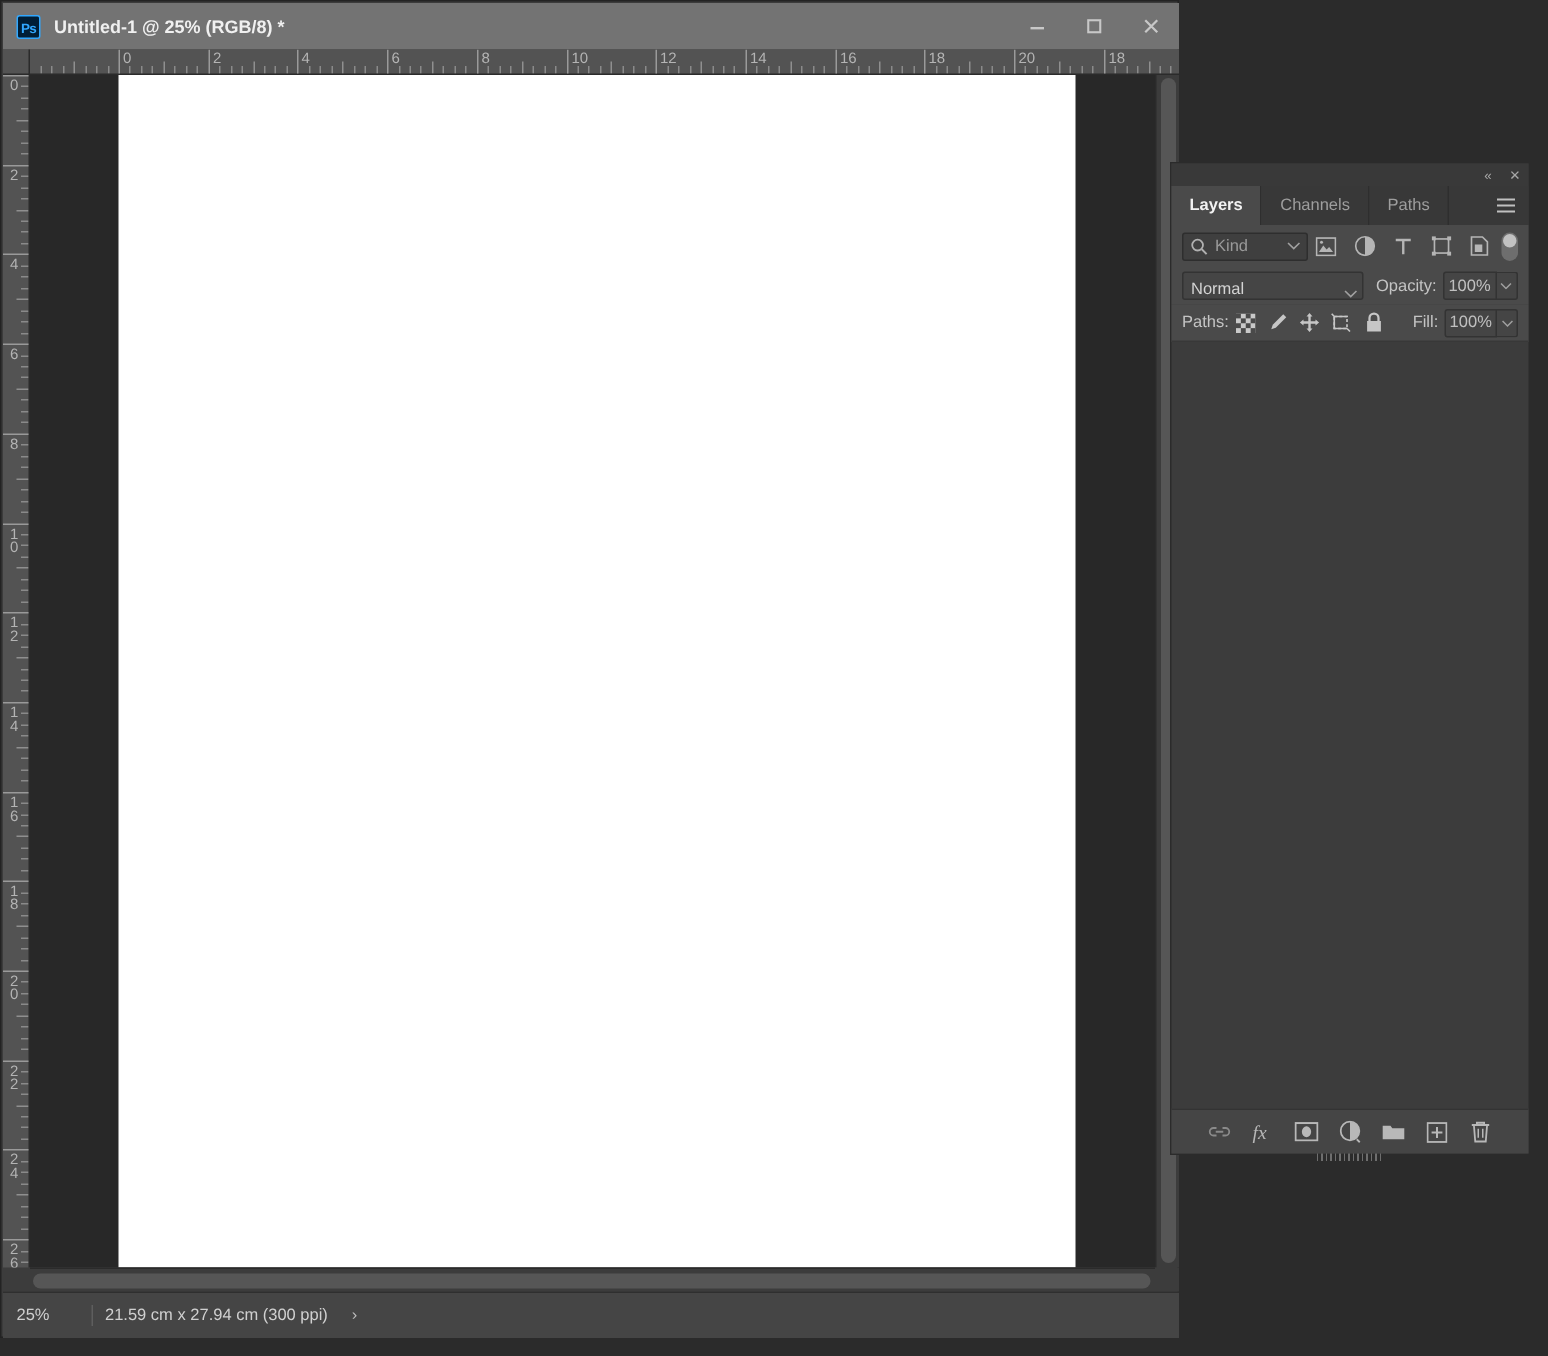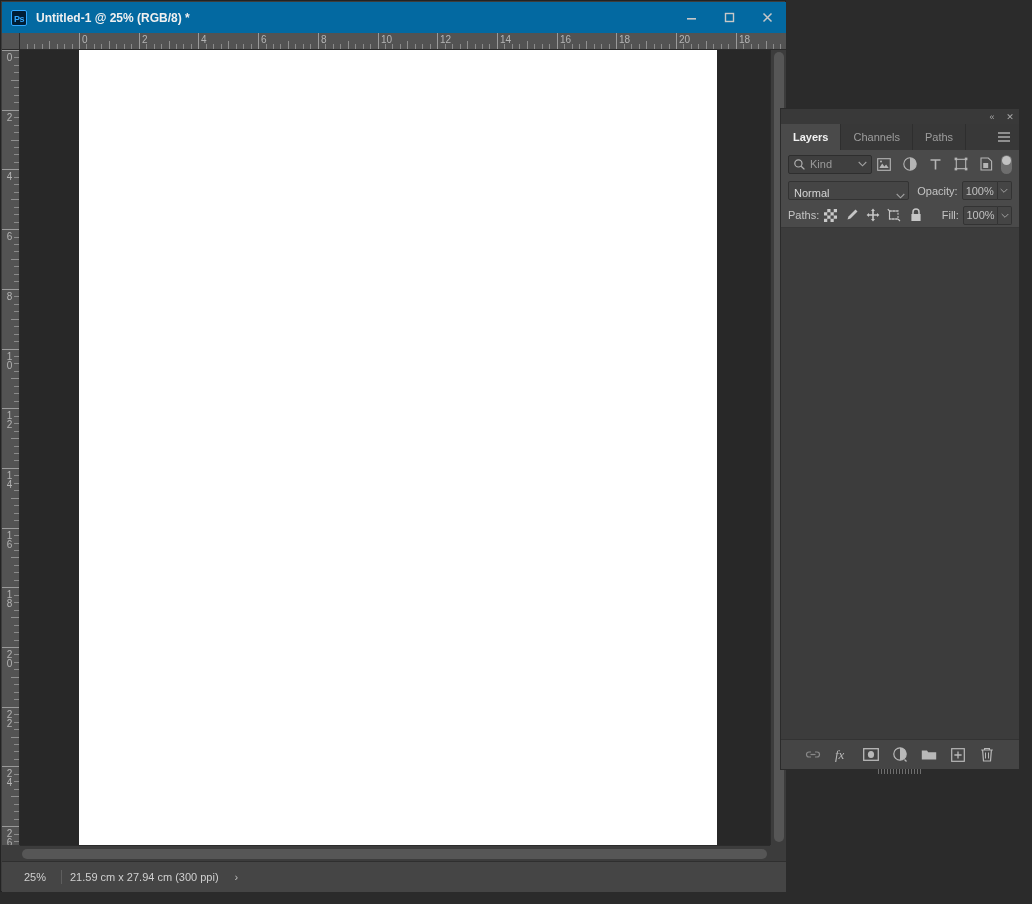--- a/index.html
+++ b/index.html
@@ -26,21 +26,21 @@
     border: 1px solid #232323;
     box-sizing: border-box;
   }
 
   
   #title-bar {
     position: absolute;
     left: 1px; top: 1px;
     width: 784px;
     height: 31px;
-    background: #0369a1;
+    background: #737373;
     display: flex;
     align-items: center;
   }
   #ps-logo {
     width: 16px; height: 16px;
     margin-left: 9px;
     background: #001e36;
     border: 1px solid #31a8ff;
     border-radius: 2px;
     color: #31a8ff;
@@ -210,21 +210,20 @@
     left: 1px; top: 860px;
     width: 784px; height: 31px;
     background: #454545;
     display: flex;
     align-items: center;
     border-top: 1px solid #2f2f2f;
     box-sizing: border-box;
   }
   #status-zoom {
     width: 48px;
-    text-align: center;
     color: #d0d0d0;
     font-size: 11px;
     margin-left: 9px;
   }
   #status-divider {
     width: 1px;
     height: 14px;
     background: #5e5e5e;
     margin: 0 8px 0 2px;
   }

